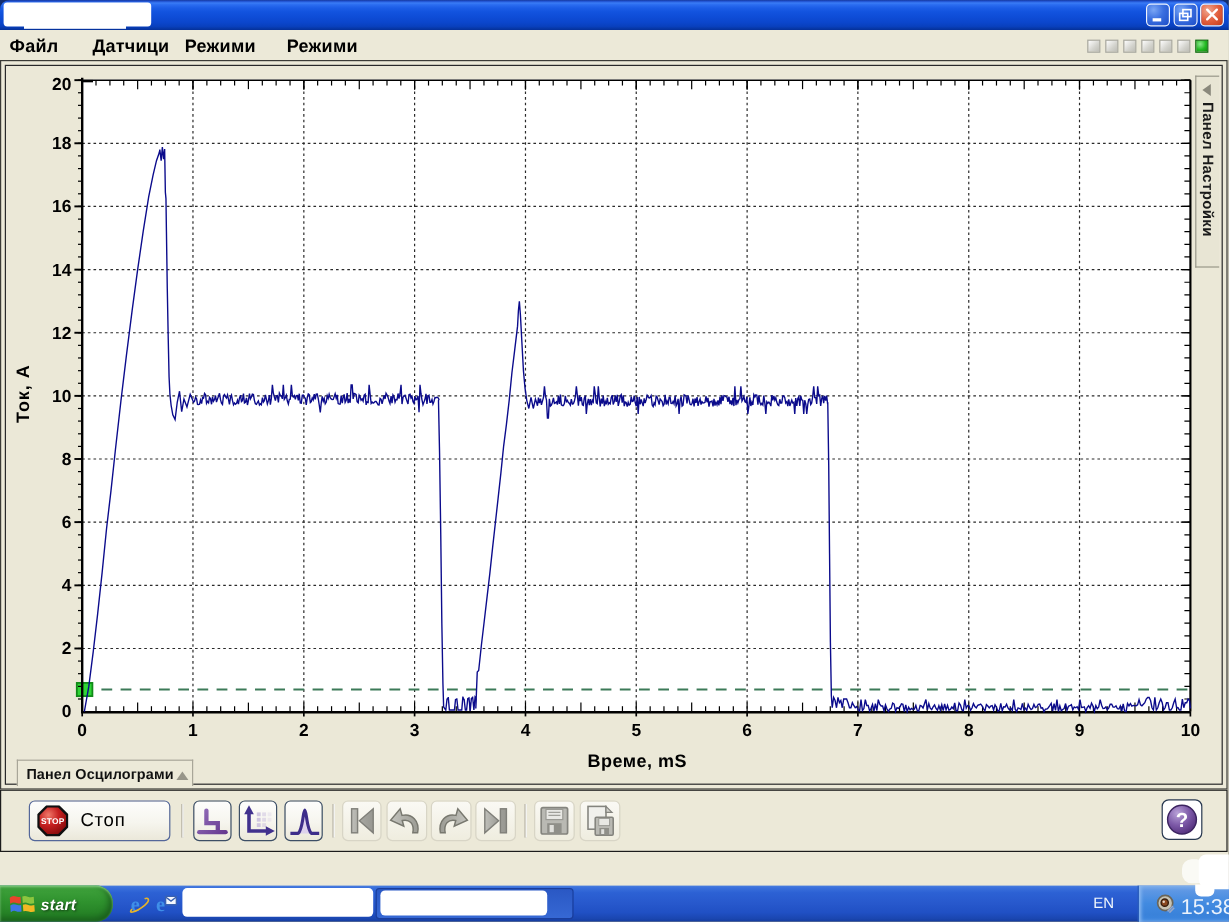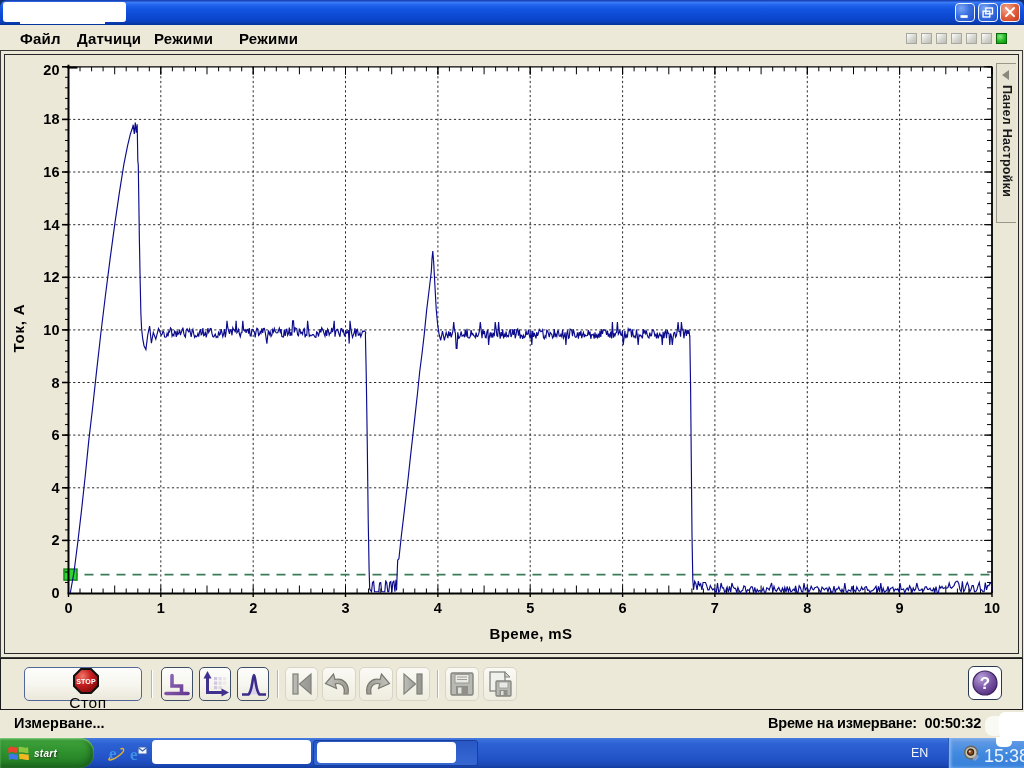--- a/index.html
+++ b/index.html
@@ -32,37 +32,37 @@
 #rtab { left:996px; top:63px; width:20px; height:160px; background:#e8e5d4; border:1px solid #9a988a; border-right:none; }
 #rtab .arr { position:absolute; left:5px; top:6px; width:0; height:0; border-top:5px solid transparent; border-bottom:5px solid transparent; border-right:7px solid #8a887c; }
 #rtab .txt { position:absolute; left:2.5px; top:21px; writing-mode:vertical-rl; font-size:12.5px; font-weight:bold; color:#1a1a1a; letter-spacing:0.3px; }
 
 #btab { left:14px; top:633px; width:147px; height:22px; background:#ece9d8; border:1px solid #a8a698; border-bottom:none; }
 #btab .t { position:absolute; left:7px; top:4px; font-size:12px; font-weight:bold; color:#111; letter-spacing:0.1px; }
 #btab .arr { position:absolute; left:132px; top:9px; width:0; height:0; border-left:5.5px solid transparent; border-right:5.5px solid transparent; border-bottom:7.5px solid #98968a; }
 
 #tbar { left:0; top:658px; width:1023px; height:52px; border:1.6px solid #1c1c1c; background:#ece9d8; }
 .tbtn { position:absolute; top:8px; height:34px; border-radius:5px; }
-.bord { border:1.4px solid #3d4f66; background:linear-gradient(180deg,#fdfdfc 0%,#f6f5ee 55%,#ebe8da 100%);flex-direction:column; }
+.bord { border:1.4px solid #3d4f66; background:linear-gradient(180deg,#fdfdfc 0%,#f6f5ee 55%,#ebe8da 100%); }
 .flat { border:1px solid #d8d5c6; background:linear-gradient(180deg,#faf9f4 0%,#efeddf 100%); }
 #stopb { left:23px; width:118px; display:flex; align-items:center; border-width:1.2px; border-color:#54679a; }
 #stopb .lab { font-size:15.5px; color:#000; letter-spacing:0.6px; margin-left:10px; }
 .sep { position:absolute; top:11px; width:2px; height:28px; background:#b8b5a6; border-right:1px solid #fff; }
 #help { left:967px; top:7px; width:34px; height:34px; border:1.6px solid #283850; border-radius:6px; background:#fff; display:flex; align-items:center; justify-content:center; }
 
 #sbar { left:0; top:710px; width:1024px; height:28px; background:#ece9d8; }
 #sbar .l { position:absolute; left:14px; top:5px; font-size:14.5px; font-weight:bold; color:#000; }
 #sbar .r { position:absolute; left:768px; top:5px; font-size:14.5px; font-weight:bold; color:#000; letter-spacing:-0.2px; }
 
 #task { left:0; top:738px; width:1024px; height:30px;
  background:linear-gradient(180deg,#4a7ede 0%,#3a70dc 6%,#2c61d4 20%,#2758cc 50%,#2050c4 75%,#1a46b0 92%,#143c9e 100%); }
 #start { position:absolute; left:0; top:0; width:94px; height:30px; border-radius:0 14px 14px 0;
  background:linear-gradient(180deg,#4fae4c 0%,#3da03a 10%,#2f922e 45%,#278427 75%,#1e7420 100%);
  box-shadow:inset 0 1px 2px #8cd48a, inset -3px -2px 6px #1a5c1c; display:flex; align-items:center; }
-#start .s { color:#fff; font-size:10px; font-weight:bold; font-style:italic; text-shadow:1px 1px 2px rgba(0,0,0,0.55); margin-left:4px; letter-spacing:0.3px; }
+#start .s { color:#fff; font-size:13px; font-weight:bold; font-style:italic; text-shadow:1px 1px 2px rgba(0,0,0,0.55); margin-left:4px; letter-spacing:0.3px; }
 .ql { position:absolute; top:7px; }
 .blob { position:absolute; background:#fff; }
 #tb2 { position:absolute; left:313px; top:2px; width:165px; height:26px; background:linear-gradient(180deg,#2a58c4,#3668d4); border:1px solid #1a3e9c; border-radius:3px; }
 #tray { position:absolute; left:948px; top:0; width:76px; height:30px;
  background:linear-gradient(180deg,#79aae8 0%,#5d97e4 15%,#418ae0 50%,#3a82da 80%,#3c86de 100%);
  border-left:1px solid #2a5cb8; box-shadow:inset 2px 0 3px #8ab8f0; }
 #tray .tm { position:absolute; left:35px; top:8px; font-size:18px; color:#eaf2fc; }
 </style></head><body>
 <div id="scr">
   <div class="abs" style="left:0;top:0;width:12px;height:12px;background:#132d6e;"></div>
@@ -81,21 +81,21 @@
           <rect x="4.5" y="8" width="7.5" height="6.5" fill="none" stroke="#fff" stroke-width="1.5"></rect>
         </svg>
       </div>
     <div class="wbtn" id="bclose">
         <svg class="glyph" viewBox="0 0 20 19">
           <path d="M5.5 4.5 L14.5 13.5 M14.5 4.5 L5.5 13.5" stroke="#fff" stroke-width="2.2" stroke-linecap="round"></path>
         </svg>
       </div>
   </div>
   <div class="abs" id="menu">
-    <span class="mi" style="left:20px;">Файл</span>
+    <span class="mi" style="left:8px;">Файл</span>
     <span class="mi" style="left:77px;">Датчици</span>
     <span class="mi" style="left:154px;">Режими</span>
     <span class="mi" style="left:239px;">Режими</span>
   </div>
   <div class="sq" style="left:906px;"></div>
     <div class="sq" style="left:921px;"></div>
   <div class="sq" style="left:936px;"></div>
     <div class="sq" style="left:951px;"></div>
   <div class="sq" style="left:966px;"></div>
     <div class="sq" style="left:981px;"></div>
@@ -454,20 +454,24 @@
 <text x="899.6" y="613" class="alab" text-anchor="middle">9</text>
 <text x="992.0" y="613" class="alab" text-anchor="middle">10</text>
 <text x="531" y="639" class="atit" text-anchor="middle" font-size="16" letter-spacing="0.4">Време, mS</text>
 <text x="24" y="328" class="atit" text-anchor="middle" transform="rotate(-90 24 328)" letter-spacing="0.8">Ток, А</text>
 <path d="M70.3,593.0 L74.0,572.0 L77.7,543.0 L81.4,511.4 L85.1,477.2 L88.8,440.4 L92.5,408.8 L96.2,374.6 L100.8,333.8 L105.4,295.7 L110.1,258.9 L114.7,224.7 L119.3,193.1 L123.9,164.1 L127.6,145.7 L130.4,133.9 L132.7,127.3 L133.2,124.7 L134.3,133.9 L135.3,122.6 L136.3,132.6 L137.2,124.2 L137.8,160.2 L138.3,165.5 L138.7,193.1 L139.4,240.4 L140.2,282.5 L140.9,314.1 L141.6,328.6 L142.6,337.8 L144.0,345.7 L145.9,349.6 L147.7,335.2 L149.6,326.0 L151.4,343.1 L153.3,332.5 L155.8,339.1 L158.5,328.6 L161.3,335.2 L162.1,334.3 L163.0,331.0 L163.8,332.2 L164.6,337.0 L165.5,337.2 L166.3,336.8 L167.1,333.3 L168.0,336.3 L168.8,331.3 L169.6,331.8 L170.5,327.8 L171.3,328.9 L172.1,336.1 L172.9,334.4 L173.8,335.7 L174.6,331.1 L175.4,332.1 L176.3,336.9 L177.1,330.7 L177.9,334.4 L178.8,333.0 L179.6,329.6 L180.4,335.1 L181.3,332.3 L182.1,330.2 L182.9,327.7 L183.8,333.3 L184.6,336.0 L185.4,337.1 L186.2,329.9 L187.1,328.8 L187.9,330.6 L188.7,331.7 L189.6,329.1 L190.4,332.8 L191.2,336.9 L192.1,331.1 L192.9,329.3 L193.7,333.7 L194.6,337.3 L195.4,335.8 L196.2,336.9 L197.1,336.2 L197.9,333.6 L198.7,336.7 L199.5,332.0 L200.4,329.3 L201.2,334.7 L202.0,333.9 L202.9,328.0 L203.7,335.8 L204.5,335.2 L205.4,331.6 L206.2,337.5 L207.0,333.8 L207.9,328.0 L208.7,332.4 L209.5,330.8 L210.3,328.5 L211.2,328.8 L212.0,333.6 L212.8,336.5 L213.7,336.9 L214.5,335.4 L215.3,334.1 L216.2,337.5 L217.0,336.5 L217.8,337.3 L218.7,331.4 L219.5,335.0 L220.3,333.9 L221.2,329.0 L222.0,332.9 L222.8,336.7 L223.6,334.1 L224.5,329.2 L225.3,337.3 L226.1,332.2 L227.0,320.7 L227.8,327.7 L228.6,330.6 L229.5,333.9 L230.3,329.8 L231.1,329.7 L232.0,335.3 L232.8,327.7 L233.6,329.5 L234.5,330.1 L235.3,332.4 L236.1,320.7 L236.9,332.8 L237.8,331.5 L238.6,329.4 L239.4,334.0 L240.3,336.7 L241.1,332.8 L241.9,332.7 L242.8,320.7 L243.6,329.5 L244.4,330.9 L245.3,329.7 L246.1,332.8 L246.9,329.6 L247.8,329.5 L248.6,333.6 L249.4,328.1 L250.2,335.8 L251.1,336.0 L251.9,329.5 L252.7,329.3 L253.6,331.0 L254.4,332.0 L255.2,337.4 L256.1,331.0 L256.9,328.2 L257.7,328.8 L258.6,335.4 L259.4,334.6 L260.2,331.7 L261.0,333.3 L261.9,328.4 L262.7,332.9 L263.5,328.5 L264.4,328.4 L265.2,332.2 L266.0,337.3 L266.9,343.6 L267.7,335.8 L268.5,330.3 L269.4,334.3 L270.2,332.0 L271.0,336.5 L271.9,335.0 L272.7,329.8 L273.5,331.9 L274.3,328.4 L275.2,331.4 L276.0,332.4 L276.8,333.0 L277.7,332.8 L278.5,330.5 L279.3,328.1 L280.2,331.9 L281.0,329.1 L281.8,336.3 L282.7,336.8 L283.5,336.8 L284.3,329.7 L285.2,336.0 L286.0,330.9 L286.8,328.7 L287.6,335.3 L288.5,333.5 L289.3,327.6 L290.1,335.9 L291.0,332.4 L291.8,335.6 L292.6,320.7 L293.5,320.7 L294.3,332.4 L295.1,327.9 L296.0,328.3 L296.8,328.8 L297.6,334.8 L298.5,335.7 L299.3,329.3 L300.1,330.8 L300.9,333.5 L301.8,332.4 L302.6,334.3 L303.4,329.5 L304.3,328.6 L305.1,337.4 L305.9,334.9 L306.8,335.3 L307.6,320.7 L308.4,328.3 L309.3,336.2 L310.1,335.1 L310.9,335.9 L311.7,335.5 L312.6,334.5 L313.4,334.6 L314.2,335.8 L315.1,337.3 L315.9,337.4 L316.7,332.0 L317.6,332.8 L318.4,336.5 L319.2,333.2 L320.1,329.2 L320.9,332.5 L321.7,327.7 L322.6,329.2 L323.4,331.2 L324.2,334.1 L325.0,336.2 L325.9,330.1 L326.7,335.9 L327.5,329.1 L328.4,330.8 L329.2,335.1 L330.0,332.9 L330.9,333.1 L331.7,327.9 L332.5,332.1 L333.4,327.9 L334.2,320.7 L335.0,336.7 L335.9,331.0 L336.7,329.8 L337.5,329.4 L338.3,331.7 L339.2,334.5 L340.0,336.7 L340.8,329.0 L341.7,328.6 L342.5,331.6 L343.3,330.3 L344.2,334.7 L345.0,336.1 L345.8,330.4 L346.7,333.2 L347.5,332.5 L348.3,330.0 L349.2,343.6 L350.0,320.7 L350.8,327.9 L351.6,333.0 L352.5,337.3 L353.3,335.1 L354.1,333.0 L355.0,328.2 L355.8,336.6 L356.6,330.1 L357.5,329.4 L358.3,335.2 L359.1,335.2 L360.0,332.9 L360.8,336.8 L361.6,334.7 L362.5,331.2 L363.3,331.5 L364.1,331.0 L364.9,331.3 L365.8,332.7 L365.4,333.8 L366.3,377.3 L367.3,445.7 L368.2,519.3 L369.1,569.3 L369.7,589.1 L371.5,591.7 L371.5,591.7 L372.5,582.7 L372.6,582.7 L373.5,581.4 L373.6,581.4 L374.5,591.7 L374.6,591.7 L375.6,591.7 L375.6,591.7 L376.6,591.7 L376.6,591.7 L377.6,591.7 L377.6,591.7 L378.6,591.7 L378.7,591.7 L379.6,583.0 L379.7,583.0 L380.6,582.5 L380.7,582.5 L381.7,591.7 L381.7,591.7 L382.7,591.7 L382.7,591.7 L383.7,591.7 L383.7,591.7 L384.7,591.7 L384.8,591.7 L385.7,580.9 L385.8,580.9 L386.7,583.1 L386.8,583.1 L387.8,591.7 L387.8,591.7 L388.8,591.7 L388.8,591.7 L389.8,582.3 L389.8,582.3 L390.8,581.6 L390.8,581.6 L391.8,591.7 L391.9,591.7 L392.8,582.3 L392.9,582.3 L393.8,581.0 L393.9,581.0 L394.9,591.7 L394.9,591.7 L395.9,580.8 L395.9,580.8 L396.9,582.2 L396.9,582.2 L396.5,590.4 L397.7,560.1 L398.9,558.8 L401.2,537.3 L403.5,517.9 L405.9,497.4 L408.2,477.8 L410.5,456.4 L412.8,435.8 L415.1,415.1 L417.4,394.3 L419.7,371.7 L422.0,353.8 L424.3,333.9 L426.6,310.6 L428.9,291.8 L431.3,271.8 L432.0,258.9 L432.8,251.0 L433.7,262.8 L434.9,285.2 L436.2,308.9 L437.5,323.3 L439.0,333.8 L440.7,340.4 L442.5,331.2 L444.4,340.4 L446.2,332.5 L447.0,334.9 L447.9,338.1 L448.7,331.3 L449.5,336.0 L450.4,332.2 L451.2,337.4 L452.0,334.5 L452.9,331.1 L453.7,322.0 L454.5,329.7 L455.4,333.4 L456.2,348.3 L457.0,348.3 L457.8,332.4 L458.7,338.4 L459.5,337.6 L460.3,335.4 L461.2,331.5 L462.0,336.2 L462.8,335.8 L463.7,334.9 L464.5,337.2 L465.3,329.8 L466.2,336.6 L467.0,328.9 L467.8,337.4 L468.7,337.9 L469.5,337.9 L470.3,336.3 L471.1,330.0 L472.0,334.7 L472.8,333.6 L473.6,335.5 L474.5,336.1 L475.3,337.6 L476.1,332.6 L477.0,336.7 L477.8,336.4 L478.6,334.4 L479.5,330.4 L480.3,322.0 L481.1,329.2 L482.0,338.1 L482.8,329.6 L483.6,334.2 L484.4,331.0 L485.3,337.3 L486.1,337.8 L486.9,331.8 L487.8,329.9 L488.6,344.9 L489.4,336.5 L490.3,332.4 L491.1,337.6 L491.9,332.5 L492.8,337.7 L493.6,333.6 L494.4,335.0 L495.2,322.0 L496.1,328.9 L496.9,335.7 L497.7,336.4 L498.6,322.0 L499.4,331.8 L500.2,338.6 L501.1,332.1 L501.9,336.3 L502.7,329.6 L503.6,338.5 L504.4,334.6 L505.2,336.9 L506.1,331.5 L506.9,336.8 L507.7,335.7 L508.5,336.5 L509.4,331.2 L510.2,329.3 L511.0,337.0 L511.9,334.7 L512.7,329.4 L513.5,334.9 L514.4,329.1 L515.2,338.3 L516.0,334.9 L516.9,330.0 L517.7,328.9 L518.5,335.6 L519.4,329.5 L520.2,338.5 L521.0,335.1 L521.8,335.5 L522.7,338.8 L523.5,335.3 L524.3,337.6 L525.2,336.8 L526.0,330.6 L526.8,334.5 L527.7,334.1 L528.5,329.7 L529.3,335.2 L530.2,338.5 L531.0,330.7 L531.8,344.9 L532.7,330.8 L533.5,336.9 L534.3,332.8 L535.1,335.5 L536.0,338.4 L536.8,332.0 L537.6,335.9 L538.5,332.9 L539.3,329.4 L540.1,330.6 L541.0,331.7 L541.8,331.1 L542.6,329.7 L543.5,337.5 L544.3,338.8 L545.1,335.8 L545.9,337.3 L546.8,330.2 L547.6,331.0 L548.4,333.7 L549.3,337.2 L550.1,332.4 L550.9,333.4 L551.8,334.6 L552.6,338.1 L553.4,336.8 L554.3,329.0 L555.1,337.1 L555.9,334.2 L556.8,336.5 L557.6,331.1 L558.4,331.0 L559.2,336.1 L560.1,336.3 L560.9,334.5 L561.7,336.5 L562.6,329.8 L563.4,338.2 L564.2,336.4 L565.1,332.4 L565.9,344.9 L566.7,334.1 L567.6,330.4 L568.4,338.4 L569.2,337.7 L570.1,329.1 L570.9,329.5 L571.7,330.2 L572.5,336.2 L573.4,329.4 L574.2,332.9 L575.0,336.7 L575.9,337.4 L576.7,336.3 L577.5,332.3 L578.4,338.7 L579.2,332.1 L580.0,335.7 L580.9,330.9 L581.7,338.2 L582.5,334.9 L583.4,332.5 L584.2,337.2 L585.0,334.7 L585.8,335.8 L586.7,335.7 L587.5,335.3 L588.3,330.2 L589.2,335.2 L590.0,331.6 L590.8,338.8 L591.7,334.6 L592.5,334.8 L593.3,334.2 L594.2,338.7 L595.0,332.4 L595.8,338.0 L596.6,335.1 L597.5,337.4 L598.3,333.6 L599.1,337.8 L600.0,330.8 L600.8,336.9 L601.6,329.4 L602.5,334.0 L603.3,329.6 L604.1,329.8 L605.0,330.6 L605.8,331.0 L606.6,334.8 L607.5,330.6 L608.3,336.7 L609.1,333.7 L609.9,337.6 L610.8,331.6 L611.6,338.4 L612.4,322.0 L613.3,337.7 L614.1,333.3 L614.9,335.8 L615.8,333.0 L616.6,332.3 L617.4,322.0 L618.3,334.2 L619.1,332.7 L619.9,330.5 L620.8,334.8 L621.6,335.3 L622.4,330.8 L623.2,344.9 L624.1,338.0 L624.9,331.1 L625.7,338.3 L626.6,335.1 L627.4,337.5 L628.2,328.9 L629.1,330.7 L629.9,329.0 L630.7,329.3 L631.6,337.2 L632.4,329.5 L633.2,335.3 L634.1,337.3 L634.9,336.1 L635.7,337.4 L636.5,329.6 L637.4,336.2 L638.2,344.9 L639.0,334.8 L639.9,336.1 L640.7,335.1 L641.5,336.2 L642.4,338.4 L643.2,329.2 L644.0,333.6 L644.9,329.9 L645.7,333.5 L646.5,331.5 L647.3,335.1 L648.2,337.4 L649.0,338.0 L649.8,332.7 L650.7,335.9 L651.5,335.7 L652.3,330.1 L653.2,329.9 L654.0,331.4 L654.8,335.9 L655.7,334.7 L656.5,338.4 L657.3,332.7 L658.2,338.3 L659.0,335.8 L659.8,333.5 L660.6,335.8 L661.5,335.2 L662.3,344.9 L663.1,331.8 L664.0,338.2 L664.8,332.2 L665.6,330.7 L666.5,338.3 L667.3,329.9 L668.1,333.1 L669.0,333.7 L669.8,344.9 L670.6,333.5 L671.5,336.5 L672.3,344.9 L673.1,337.4 L673.9,332.8 L674.8,332.4 L675.6,337.1 L676.4,335.8 L677.3,330.0 L678.1,322.0 L678.9,331.4 L679.8,331.4 L680.6,336.6 L681.4,322.0 L682.3,329.9 L683.1,329.4 L683.9,338.3 L684.8,332.1 L685.6,329.7 L686.4,335.9 L687.2,329.9 L688.1,333.8 L688.9,329.8 L689.7,336.8 L689.8,335.2 L690.6,387.8 L691.3,461.5 L692.0,535.1 L692.8,579.8 L693.5,589.8 L694.7,581.2 L695.9,583.8 L697.1,589.8 L698.3,581.2 L699.5,585.6 L700.7,583.8 L701.9,589.8 L703.1,582.5 L704.3,582.5 L705.5,582.5 L706.7,585.6 L707.9,589.8 L709.1,589.8 L710.3,585.6 L711.5,587.9 L712.7,589.8 L713.9,588.8 L715.1,591.4 L716.3,592.4 L717.5,583.0 L718.7,592.2 L719.9,590.5 L721.1,583.0 L722.3,587.9 L723.5,587.9 L724.7,592.5 L725.9,590.3 L727.1,587.0 L728.3,592.5 L729.5,586.3 L730.7,592.2 L731.9,583.0 L733.1,586.8 L734.3,588.3 L735.5,588.3 L736.7,592.3 L737.9,587.4 L739.1,590.6 L740.3,592.8 L741.5,590.9 L742.7,590.3 L743.9,585.9 L745.1,586.7 L746.3,592.8 L747.5,589.8 L748.8,590.4 L750.0,589.0 L751.2,586.6 L752.4,587.0 L753.6,593.0 L754.8,587.4 L756.0,593.0 L757.2,589.4 L758.4,591.6 L759.6,590.4 L760.8,591.1 L762.0,590.9 L763.2,587.8 L764.4,592.2 L765.6,592.4 L766.8,587.9 L768.0,588.4 L769.2,590.0 L770.4,586.4 L771.6,583.0 L772.8,591.5 L774.0,586.4 L775.2,590.2 L776.4,591.3 L777.6,589.1 L778.8,587.5 L780.0,590.4 L781.2,591.9 L782.4,588.1 L783.6,591.8 L784.8,587.3 L786.0,592.1 L787.2,586.5 L788.4,591.6 L789.6,587.8 L790.8,591.9 L792.0,591.2 L793.2,589.2 L794.4,590.6 L795.6,585.8 L796.8,592.3 L798.0,592.3 L799.2,585.8 L800.4,587.6 L801.6,591.6 L802.8,592.2 L804.0,583.0 L805.2,590.1 L806.4,587.9 L807.6,588.3 L808.8,592.0 L810.0,590.0 L811.2,586.3 L812.4,588.8 L813.6,589.9 L814.8,587.7 L816.0,587.3 L817.2,586.7 L818.4,588.3 L819.6,590.7 L820.8,592.3 L822.0,587.2 L823.2,588.4 L824.4,589.9 L825.6,588.4 L826.8,588.0 L828.0,591.7 L829.2,587.3 L830.4,589.4 L831.6,592.7 L832.8,591.8 L834.0,586.1 L835.2,592.3 L836.4,589.0 L837.6,589.2 L838.8,586.9 L840.0,590.0 L841.2,591.5 L842.4,590.1 L843.6,592.1 L844.8,583.0 L846.0,591.0 L847.2,592.9 L848.4,589.9 L849.6,590.4 L850.8,591.3 L852.0,586.1 L853.2,591.4 L854.4,590.1 L855.6,592.0 L856.8,587.0 L858.0,589.5 L859.2,591.3 L860.4,590.4 L861.6,587.0 L862.8,589.6 L864.0,589.0 L865.2,586.9 L866.4,586.7 L867.6,590.2 L868.8,589.9 L870.0,593.0 L871.2,590.9 L872.4,590.8 L873.6,589.8 L874.8,588.1 L876.0,586.2 L877.2,592.6 L878.4,586.3 L879.6,592.0 L880.8,583.0 L882.0,592.9 L883.2,588.2 L884.4,592.3 L885.6,591.3 L886.8,590.4 L888.0,586.3 L889.2,591.8 L890.4,588.5 L891.6,588.1 L892.8,587.2 L894.0,591.5 L895.2,589.1 L896.4,589.8 L897.6,588.9 L898.8,591.3 L900.0,583.0 L901.2,589.6 L902.4,589.4 L903.6,589.0 L904.8,593.0 L906.0,589.6 L907.2,588.1 L908.4,590.2 L909.6,585.9 L910.8,588.3 L912.0,592.8 L913.2,588.0 L914.4,590.6 L915.6,589.2 L916.8,583.0 L918.0,587.7 L919.2,590.5 L920.4,590.3 L921.6,589.1 L922.8,591.4 L924.0,589.9 L925.2,586.9 L926.4,586.9 L927.6,589.3 L928.8,589.3 L930.0,588.2 L931.2,590.6 L932.4,590.8 L933.6,588.3 L934.8,592.7 L936.0,586.5 L937.2,592.6 L938.4,593.0 L939.6,586.2 L940.8,588.2 L942.0,586.3 L943.2,588.5 L944.4,587.9 L945.6,588.0 L946.8,588.1 L948.0,587.4 L949.2,583.0 L950.4,587.3 L951.6,588.2 L952.8,586.9 L954.0,585.6 L955.2,582.5 L956.4,581.2 L957.6,581.2 L958.8,583.8 L960.0,589.8 L961.2,591.7 L962.4,581.2 L963.6,591.7 L964.8,589.8 L966.0,585.6 L967.3,582.5 L968.5,585.6 L969.7,591.7 L970.9,589.8 L972.1,585.6 L973.3,585.6 L974.5,591.7 L975.7,591.7 L976.9,589.8 L978.1,585.6 L979.3,582.5 L980.5,589.8 L981.7,589.8 L982.9,591.7 L984.1,591.7 L985.3,582.5 L986.5,589.8 L987.7,585.6 L988.9,585.6 L990.1,582.5 L991.3,583.8 L992.0,590.4" fill="none" stroke="#0b0b8c" stroke-width="1.15"></path>
   </svg>
   <div class="abs" id="rtab">
       <div class="arr"></div>
       <div class="txt">Панел Настройки</div>
     </div>
+  <div class="abs" id="btab">
+      <span class="t">Панел Осцилограми</span>
+      <div class="arr"></div>
+    </div>
   <div class="abs" id="tbar">
     <div class="tbtn bord" id="stopb">
         <span style="margin-left:6px;display:flex;">
           <svg width="26" height="26" viewBox="0 0 26 26">
 <defs>
               <radialGradient id="rg" cx="35%" cy="30%" r="80%">
                 <stop offset="0" stop-color="#f07a6a"></stop>
                 <stop offset="45%" stop-color="#c62020"></stop>
                 <stop offset="100%" stop-color="#7c0808"></stop>
               </radialGradient>
@@ -594,24 +598,20 @@
             <radialGradient id="hg" cx="35%" cy="28%" r="75%">
               <stop offset="0" stop-color="#b9a2d8"></stop>
               <stop offset="55%" stop-color="#7d5aa8"></stop>
               <stop offset="100%" stop-color="#55317e"></stop>
             </radialGradient>
           </defs>
 <circle cx="14" cy="14" r="12" fill="url(#hg)" stroke="#3c2460" stroke-width="1.2"></circle>
 <text x="14" y="20" text-anchor="middle" font-family="Liberation Sans,sans-serif" font-size="17" font-weight="bold" fill="#fff">?</text>
         </svg>
       </div>
-  </div>
-  <div class="abs" id="sbar">
-    <span class="l">Измерване...</span>
-    <span class="r">Време на измерване:&nbsp; 00:50:32</span>
   </div>
   <div class="abs" id="task">
     <div id="start">
         <span style="display:flex;margin-left:7px;">
           <svg width="23" height="21" viewBox="0 0 23 21">
 <g transform="rotate(-4 11 10)">
 <path d="M1.5 4.5 Q4 2.5 6 3.5 Q8.5 4.5 10.5 4.2 L10.5 9.6 Q8 10 6 9 Q4 8 1.5 9.5 Z" fill="#e8452c"></path>
 <path d="M12 4.1 Q14.5 3.6 16.5 4.6 Q19 5.6 21.5 5 L21.5 10.4 Q19 11 16.5 10 Q14.5 9 12 9.5 Z" fill="#8cc63f"></path>
 <path d="M1.5 11 Q4 9.5 6 10.5 Q8 11.5 10.5 11.1 L10.5 16.5 Q8 17 6 16 Q4 15 1.5 16.5 Z" fill="#3f77e8"></path>
 <path d="M12 11 Q14.5 10.5 16.5 11.5 Q19 12.5 21.5 12 L21.5 17.4 Q19 18 16.5 17 Q14.5 16 12 16.4 Z" fill="#f2b823"></path>

